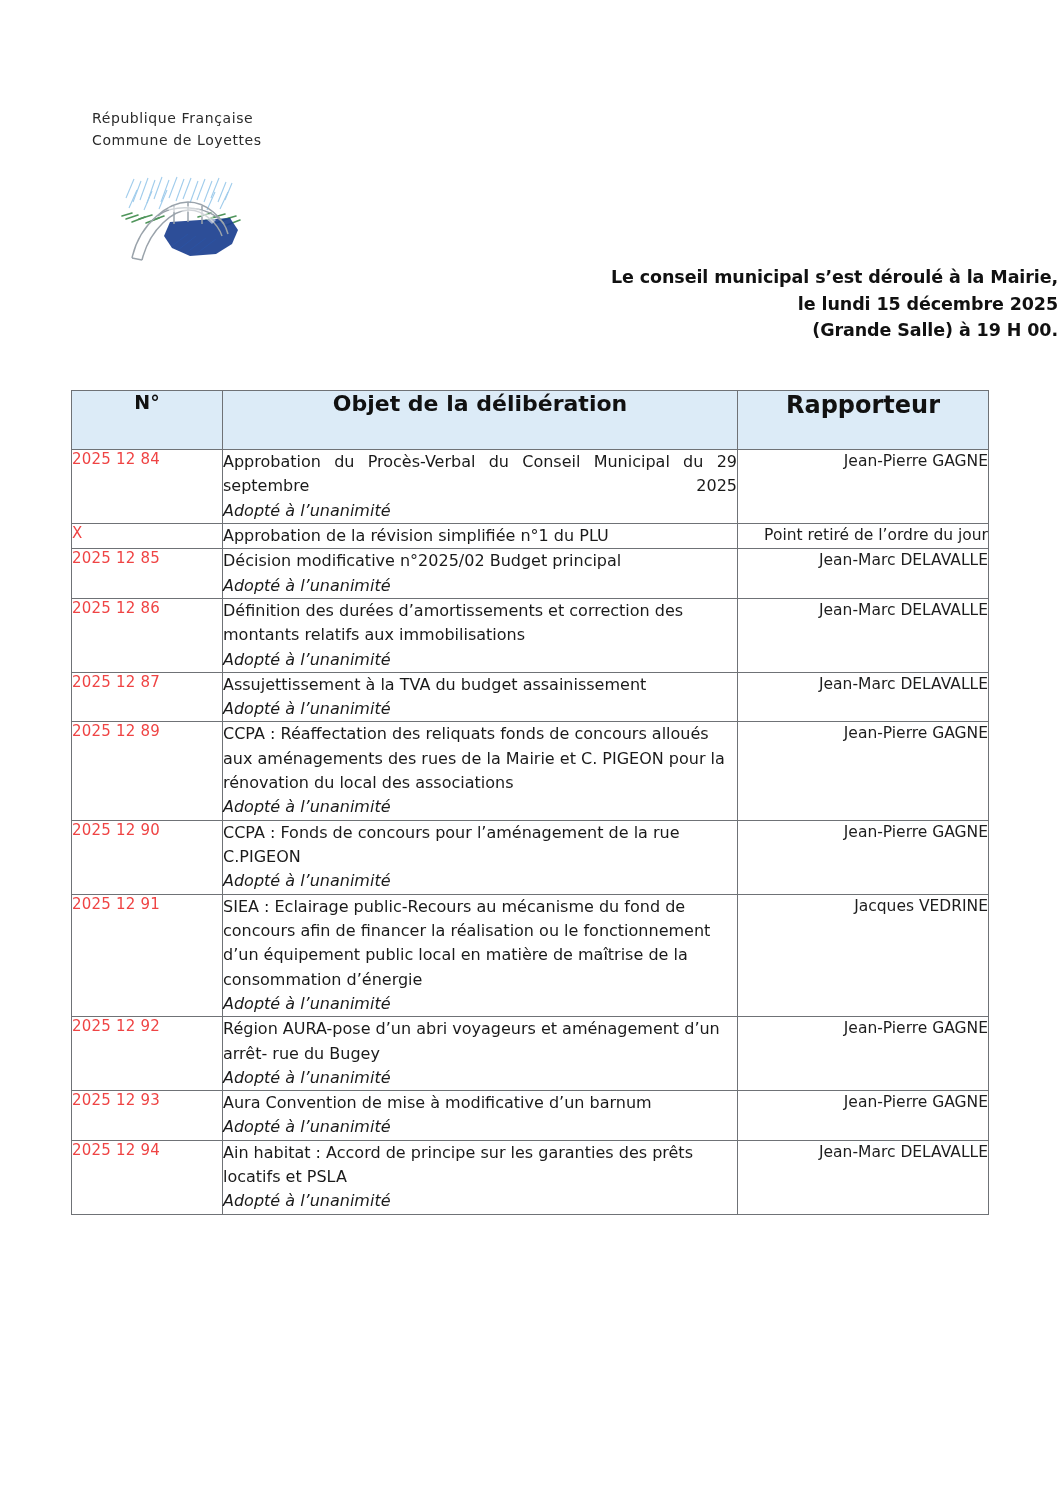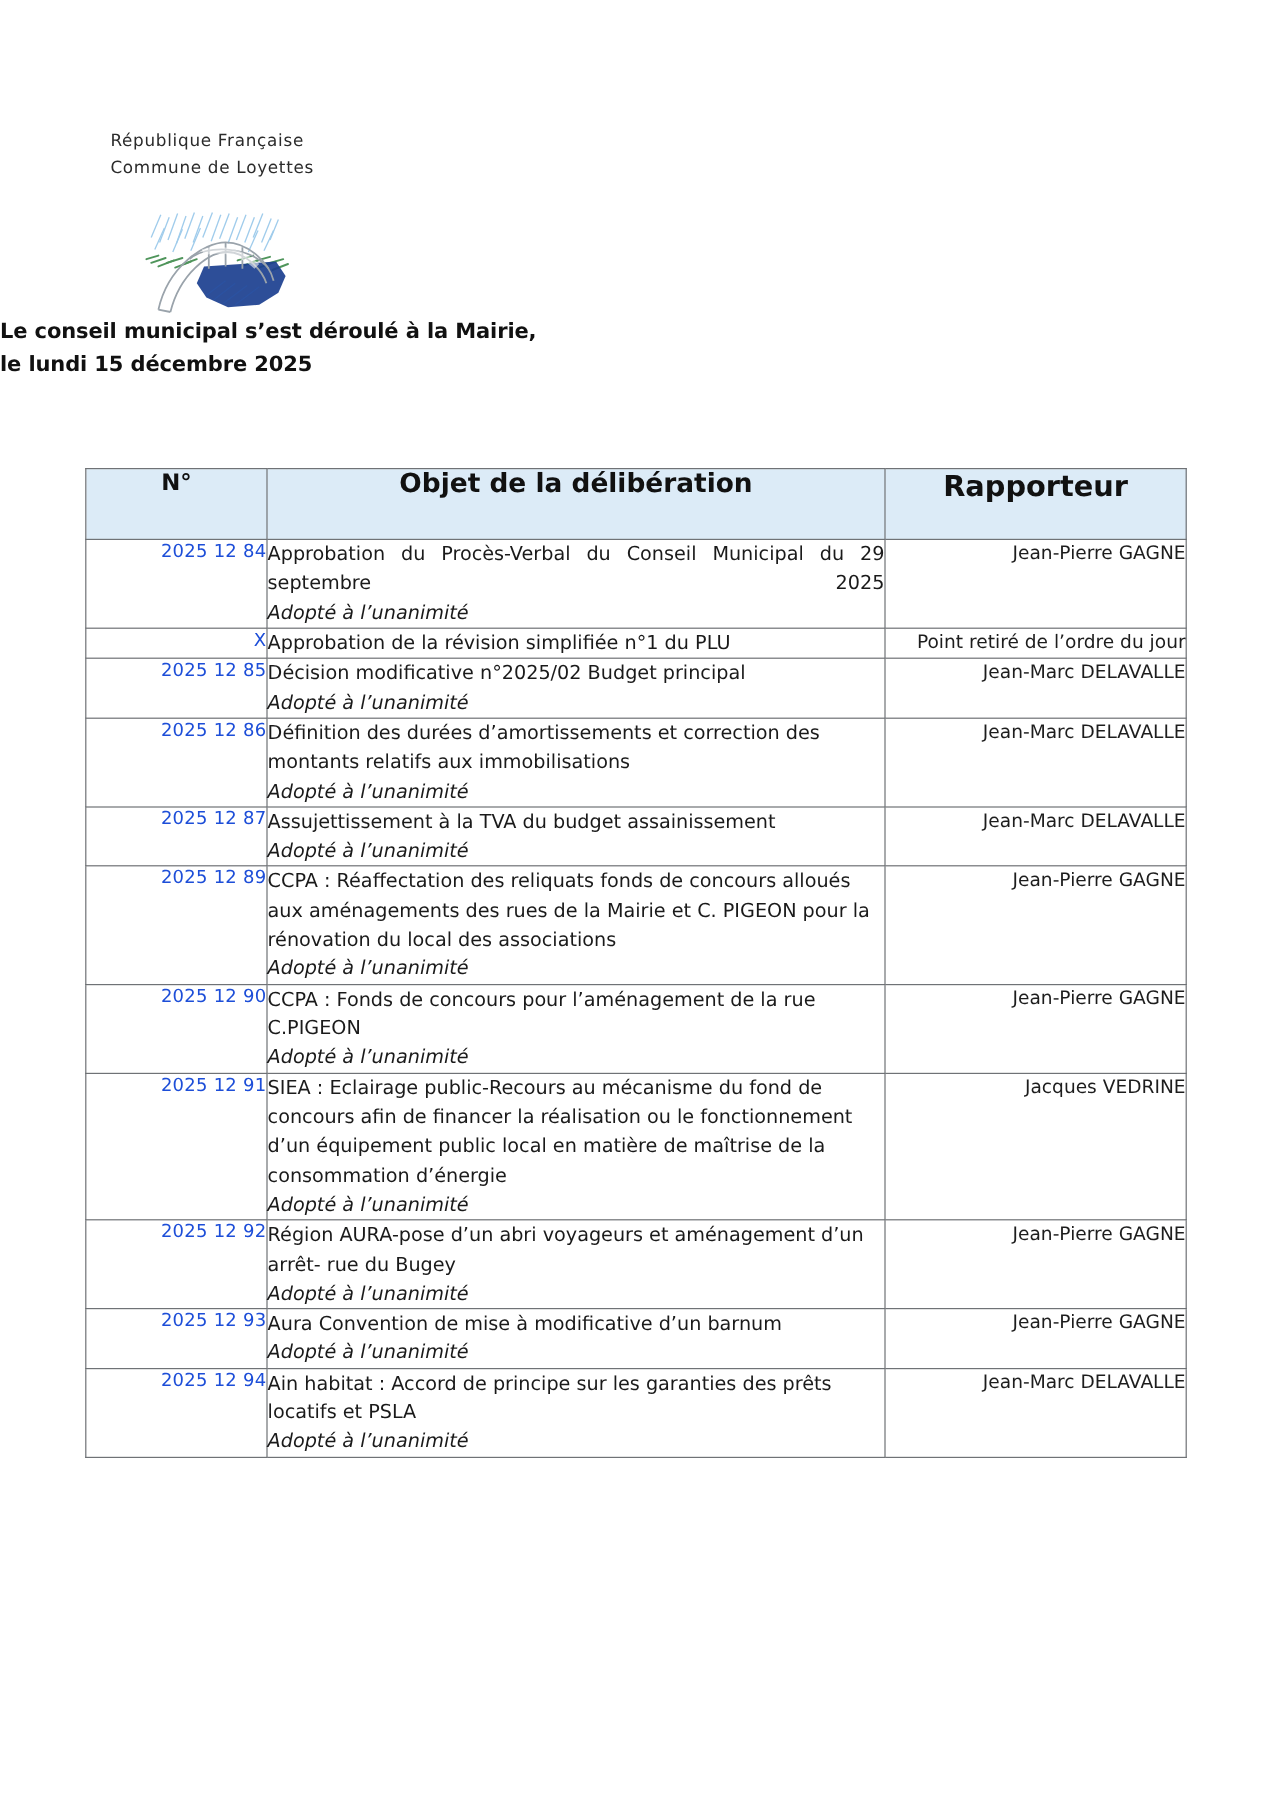--- a/index.html
+++ b/index.html
@@ -48,21 +48,21 @@
     height: 92px;
   }
   .logo svg { display: block; width: 144px; height: 92px; }
 
   
   .title-block {
     position: absolute;
     left: 0;
     right: 0;
     top: 264px;
-    text-align: left;
+    text-align: right;
   }
   .title-line {
     font-family: "DejaVu Sans", sans-serif;
     font-weight: bold;
     font-size: 17.5px;
     line-height: 1.52;
     color: #111111;
     letter-spacing: -0.1px;
   }
 
@@ -96,24 +96,24 @@
     font-family: "DejaVu Sans", sans-serif;
     font-weight: bold;
     color: #111111;
     border-color: #5d6266;
   }
   th.h-num { font-size: 19px; }
   th.h-obj { font-size: 22px; }
   th.h-rap { font-size: 24px; }
 
   td.cell-num {
-    text-align: right;
+    text-align: left;
     font-family: "DejaVu Sans", sans-serif;
     font-size: 15px;
-    color: #1d4ed8;
+    color: #ef4444;
     padding: 8px 4px 10px 4px;
     letter-spacing: 0.2px;
   }
   td.cell-obj {
     padding: 7px 10px 10px 10px;
     font-family: "DejaVu Sans", sans-serif;
     font-size: 16px;
     line-height: 1.52;
     color: #1a1a1a;
   }
@@ -202,20 +202,21 @@
       </g>
       <g fill="#ffffff" opacity="0.55">
         <path d="M56 36 C70 31, 90 34, 104 48 L100 52 C88 40, 70 37, 58 41 Z"></path>
       </g>
     </svg>
   </div>
 
   <div class="title-block">
     <div class="title-line">Le conseil municipal s’est déroulé à la Mairie,</div>
     <div class="title-line">le lundi 15 décembre 2025</div>
+    <div class="title-line">(Grande Salle) à 19 H 00.</div>
   </div>
 
   <div class="delib-table-wrap">
     <table class="delib">
       <colgroup>
         <col class="c-num">
           <col class="c-obj">
           <col class="c-rap">
       </colgroup>
       <thead>

